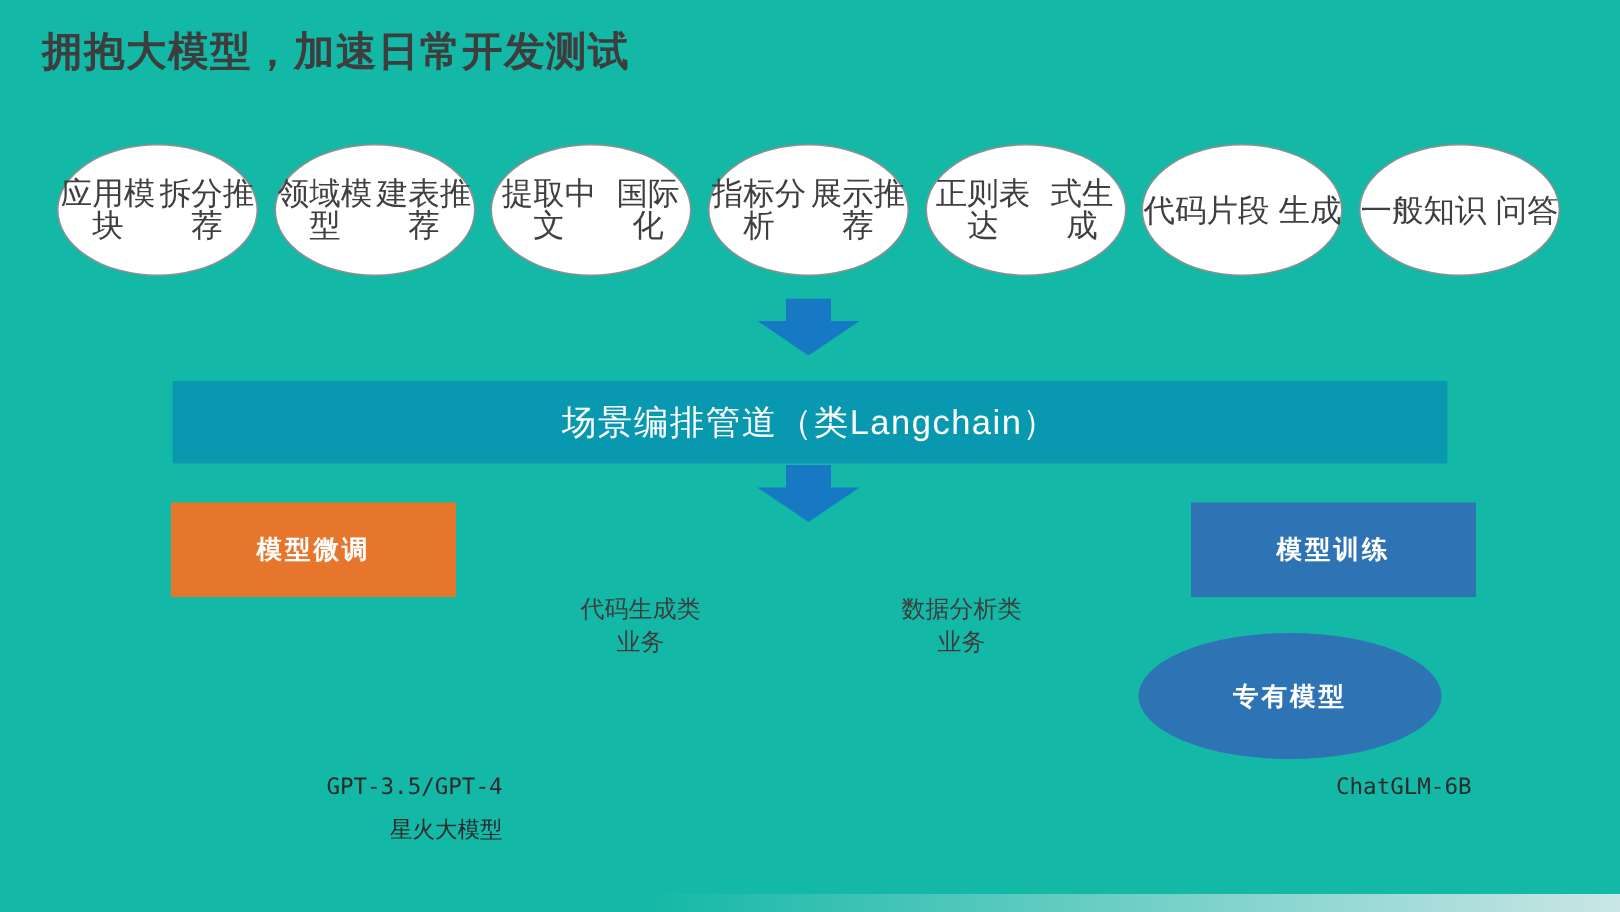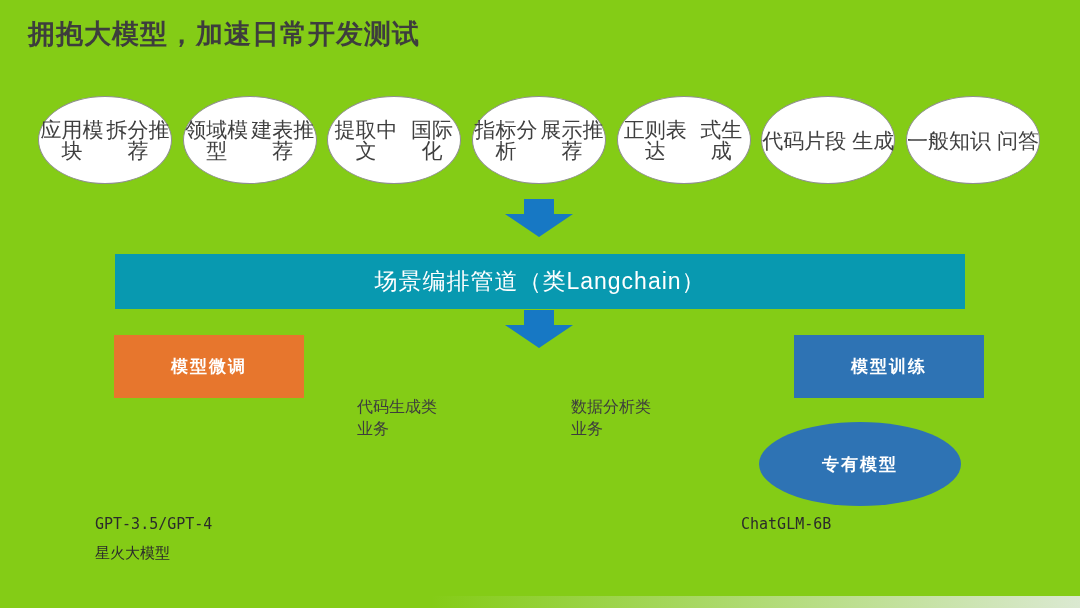--- a/index.html
+++ b/index.html
@@ -1,17 +1,17 @@
 <!DOCTYPE html>
 <html style="--teal: #0899B0; --orange: #E7762D; --blue: #2E73B4; --arrow_blue: #1778C4; --bubble_border: #8F8F8F; --text_dark: #3D3D3D;"><head>
 <meta charset="utf-8">
 <style>
   html,body { margin:0; padding:0; background:#ffffff; }
   .slide {
-    position:relative; width:1080px; height:608px; background:#84cc16;
+    position:relative; width:1080px; height:608px; background:#14b8a6;
     overflow:hidden; font-family:"Liberation Sans","DejaVu Sans",sans-serif;
   }
   .title {
     position:absolute; left:28px; top:16px;
     font-size:27px; font-weight:bold; color:var(--text_dark,#3d3d3d);
     letter-spacing:1px; white-space:nowrap;
   }
   
   .bubble-row {
     position:absolute; left:38px; top:96px; width:1002px;
@@ -48,30 +48,30 @@
   
   .big-ellipse {
     position:absolute; top:422px; width:202px; height:84px; border-radius:50%;
     color:#ffffff; display:flex; align-items:center; justify-content:center;
     font-size:17px; font-weight:bold; letter-spacing:2px;
   }
   .ellipse-orange { left:114px; background:var(--orange,#E7762D); }
   .ellipse-blue   { left:759px; background:var(--blue,#2E73B4); }
   
   .caption {
-    position:absolute; top:510px; width:240px; text-align:left;
+    position:absolute; top:510px; width:240px; text-align:right;
     color:#2b2b2b; font-size:15px; line-height:29px;
     font-family:"DejaVu Sans Mono","Liberation Mono",monospace;
   }
   .caption-left  { left:95px; }
   .caption-right { left:741px; }
   .caption div { white-space:nowrap; }
   
   .biz {
-    position:absolute; top:396px; width:140px; 
+    position:absolute; top:396px; width:140px; text-align:center;
     font-size:16px; line-height:22px; color:var(--text_dark,#3d3d3d);
   }
   .biz-a { left:357px; }
   .biz-b { left:571px; }
   
   .bottom-bar {
     position:absolute; left:430px; bottom:0; width:650px; height:12px;
     background:linear-gradient(to right, rgba(238,241,244,0), rgba(234,238,242,0.85));
   }
 </style>

